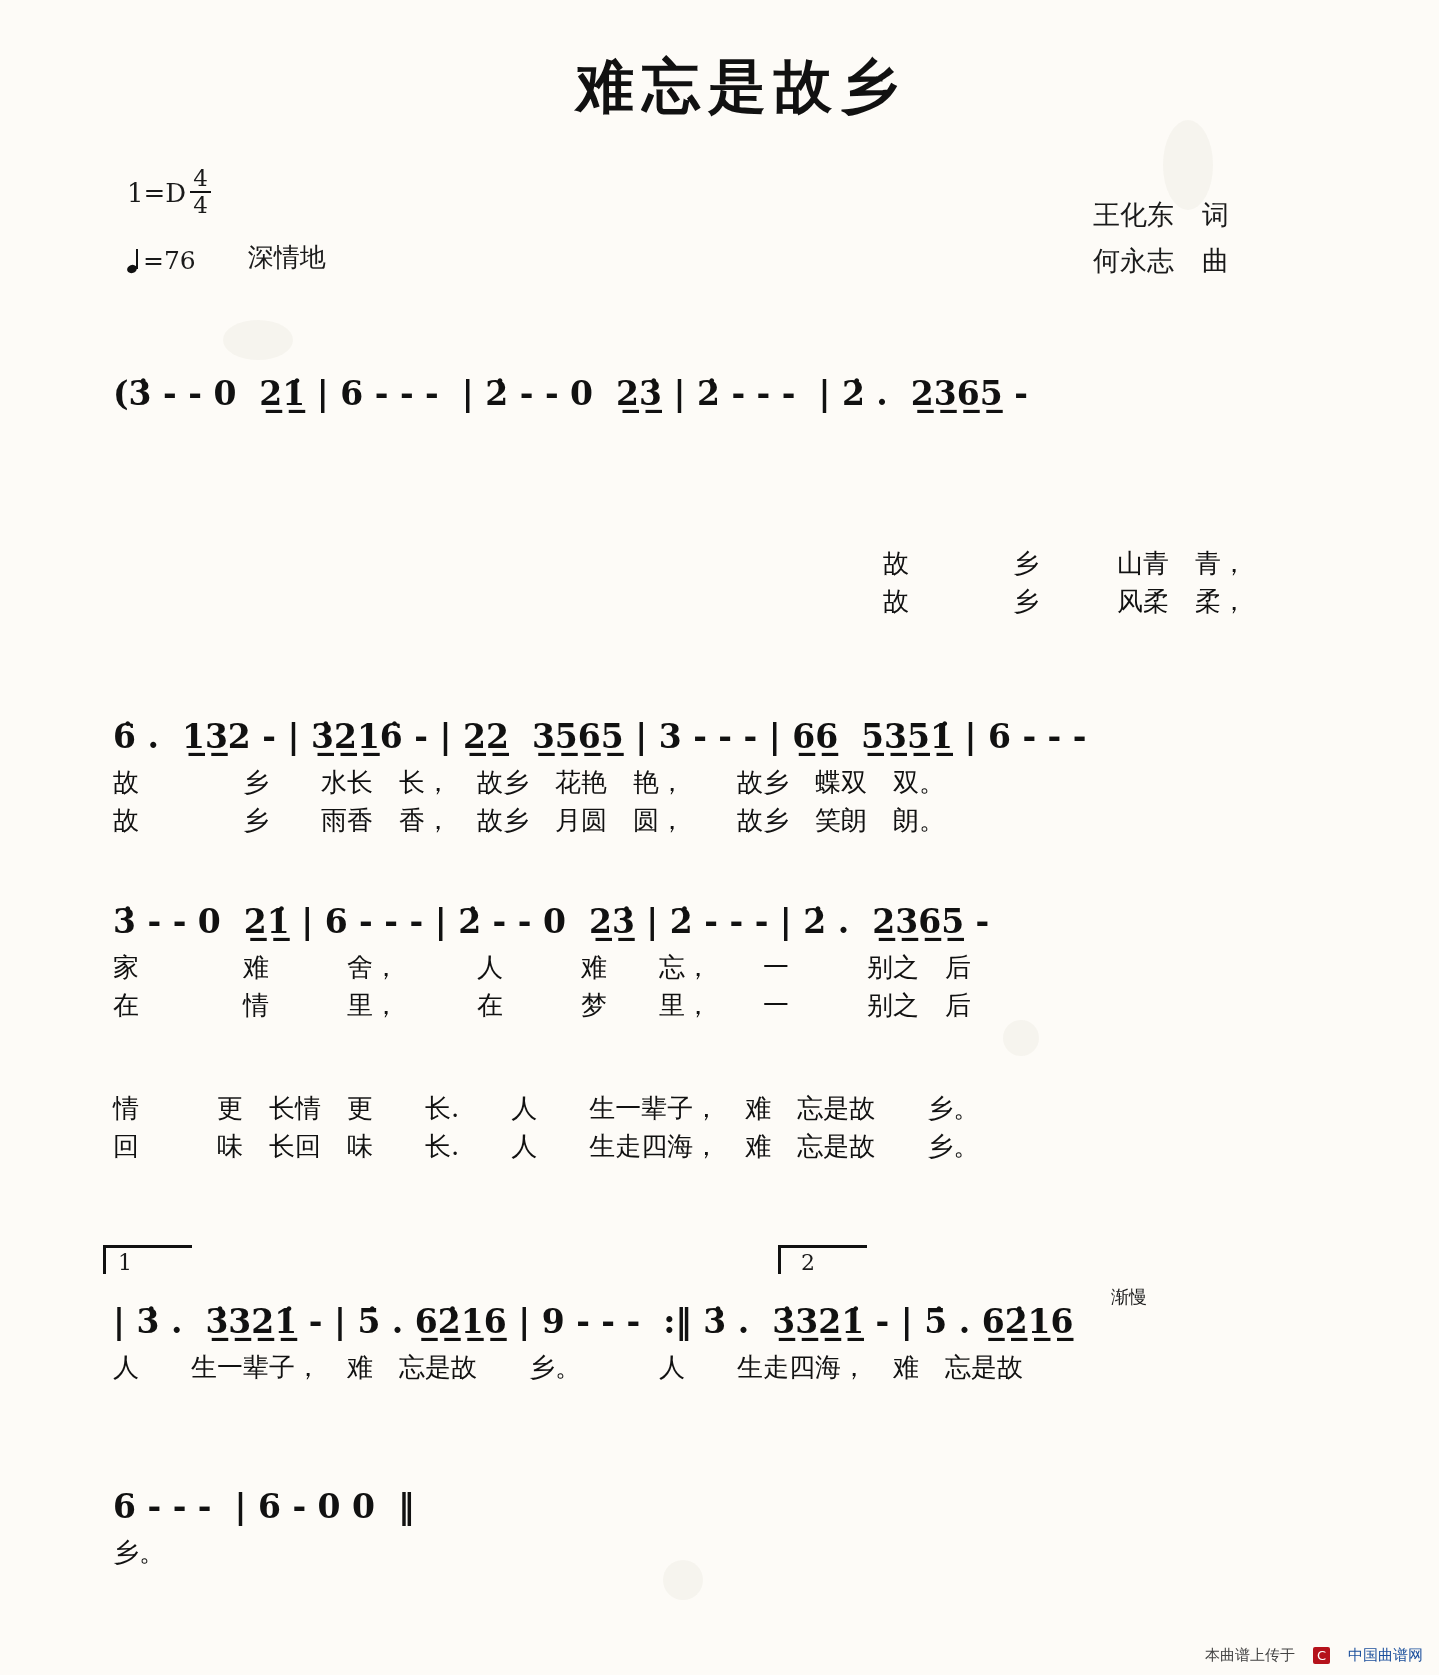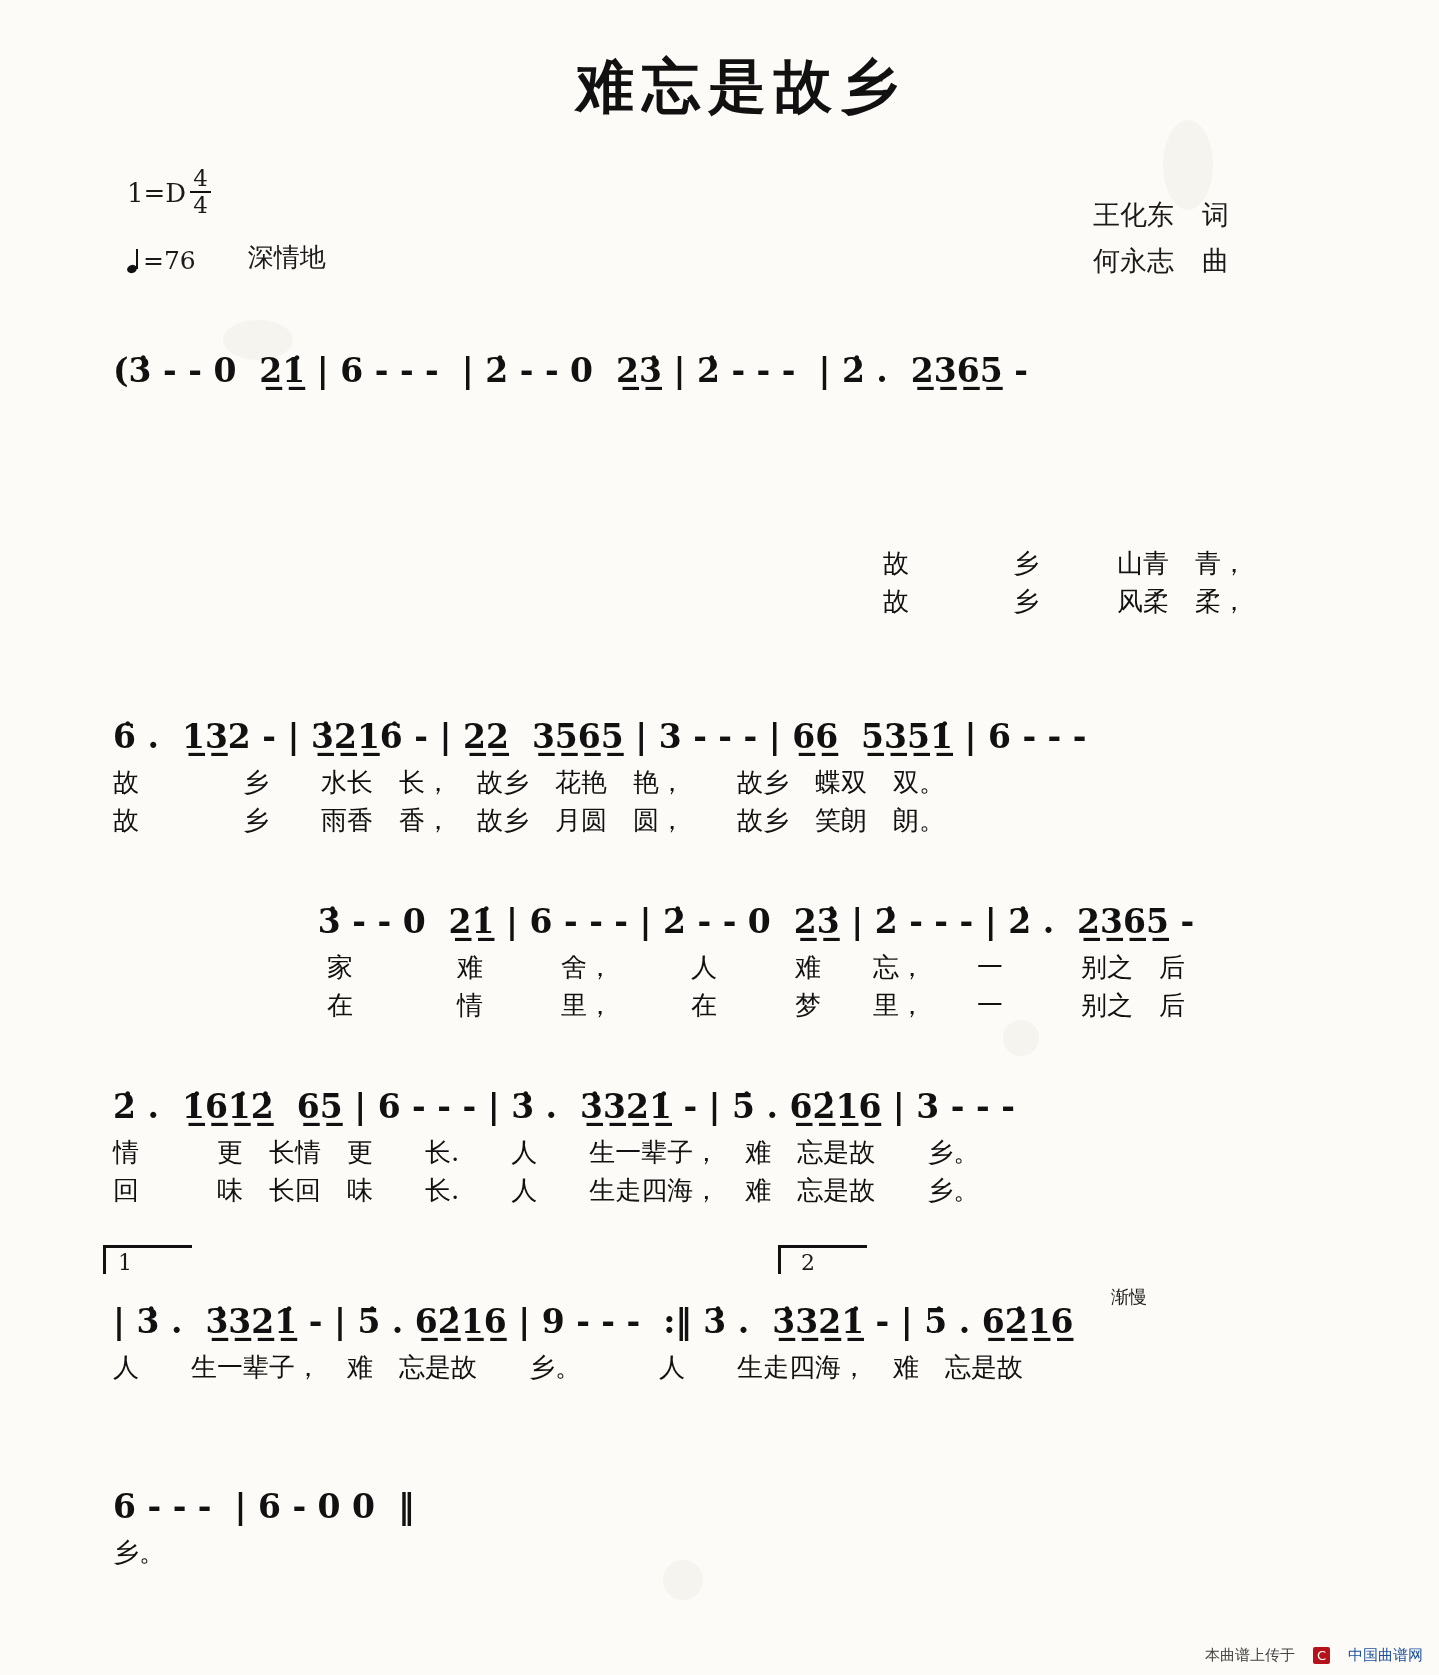--- a/index.html
+++ b/index.html
@@ -201,43 +201,42 @@
 
   <div class="credits">
     <div>
       <span>王化东</span><span class="role">词</span>
     </div>
     <div>
       <span>何永志</span><span class="role">曲</span>
     </div>
   </div>
 
-  <div class="system" style="top:349px;">
+  <div class="system" style="top:372px;">
     <div class="notes">(3̇ - - 0  2̲1̲̇ | 6 - - -  | 2̇ - - 0  2̲3̲̇ | 2̇ - - -  | 2̇ .  2̲3̲6̲5̲ -</div>
   </div>
 
   <div class="system" style="top:540px;">
     <div class="lyrics" style="margin-left:770px;">故　　　　乡　　　山青　青，</div>
     <div class="lyrics lyrics2" style="margin-left:770px;">故　　　　乡　　　风柔　柔，</div>
   </div>
 
   <div class="system" style="top:715px;">
     <div class="notes">6̇ .  1̲3̲2 - | 3̲̇2̲1̲6̇ - | 2̲2̲  3̲5̲6̲5̲ | 3 - - - | 6̲6̲  5̲3̲5̲1̲̇ | 6 - - -</div>
     <div class="lyrics">故　　　　乡　　水长　长，　故乡　花艳　艳，　　故乡　蝶双　双。</div>
     <div class="lyrics lyrics2">故　　　　乡　　雨香　香，　故乡　月圆　圆，　　故乡　笑朗　朗。</div>
   </div>
 
-  <div class="system" style="top:900px;text-align:center;">
+  <div class="system" style="top:900px;">
     <div class="notes">3̇ - - 0  2̲1̲̇ | 6 - - - | 2̇ - - 0  2̲3̲̇ | 2̇ - - - | 2̇ .  2̲3̲6̲5̲ -</div>
     <div class="lyrics">家　　　　难　　　舍，　　　人　　　难　　忘，　　一　　　别之　后</div>
     <div class="lyrics lyrics2">在　　　　情　　　里，　　　在　　　梦　　里，　　一　　　别之　后</div>
   </div>
 
   <div class="system" style="top:1085px;">
-    <div class="notes">2̇ .  1̲̇6̲1̲̇2̲̇  6̲5̲ | 6 - - - | 3̇ .  3̲̇3̲2̲1̲̇ - | 5̇ . 6̲2̲̇1̲6̲ | 3 - - -</div>
     <div class="lyrics">情　　　更　长情　更　　长.　　人　　生一辈子，　难　忘是故　　乡。</div>
     <div class="lyrics lyrics2">回　　　味　长回　味　　长.　　人　　生走四海，　难　忘是故　　乡。</div>
   </div>
 
   <div class="repeat-box" style="left:60px; top:1245px;"></div>
   <div class="repeat-label" style="left:75px; top:1250px;">1</div>
   <div class="repeat-box" style="left:735px; top:1245px;"></div>
   <div class="repeat-label" style="left:758px; top:1250px;">2</div>
   <div class="ritard" style="left:1068px; top:1285px;">渐慢</div>
 

